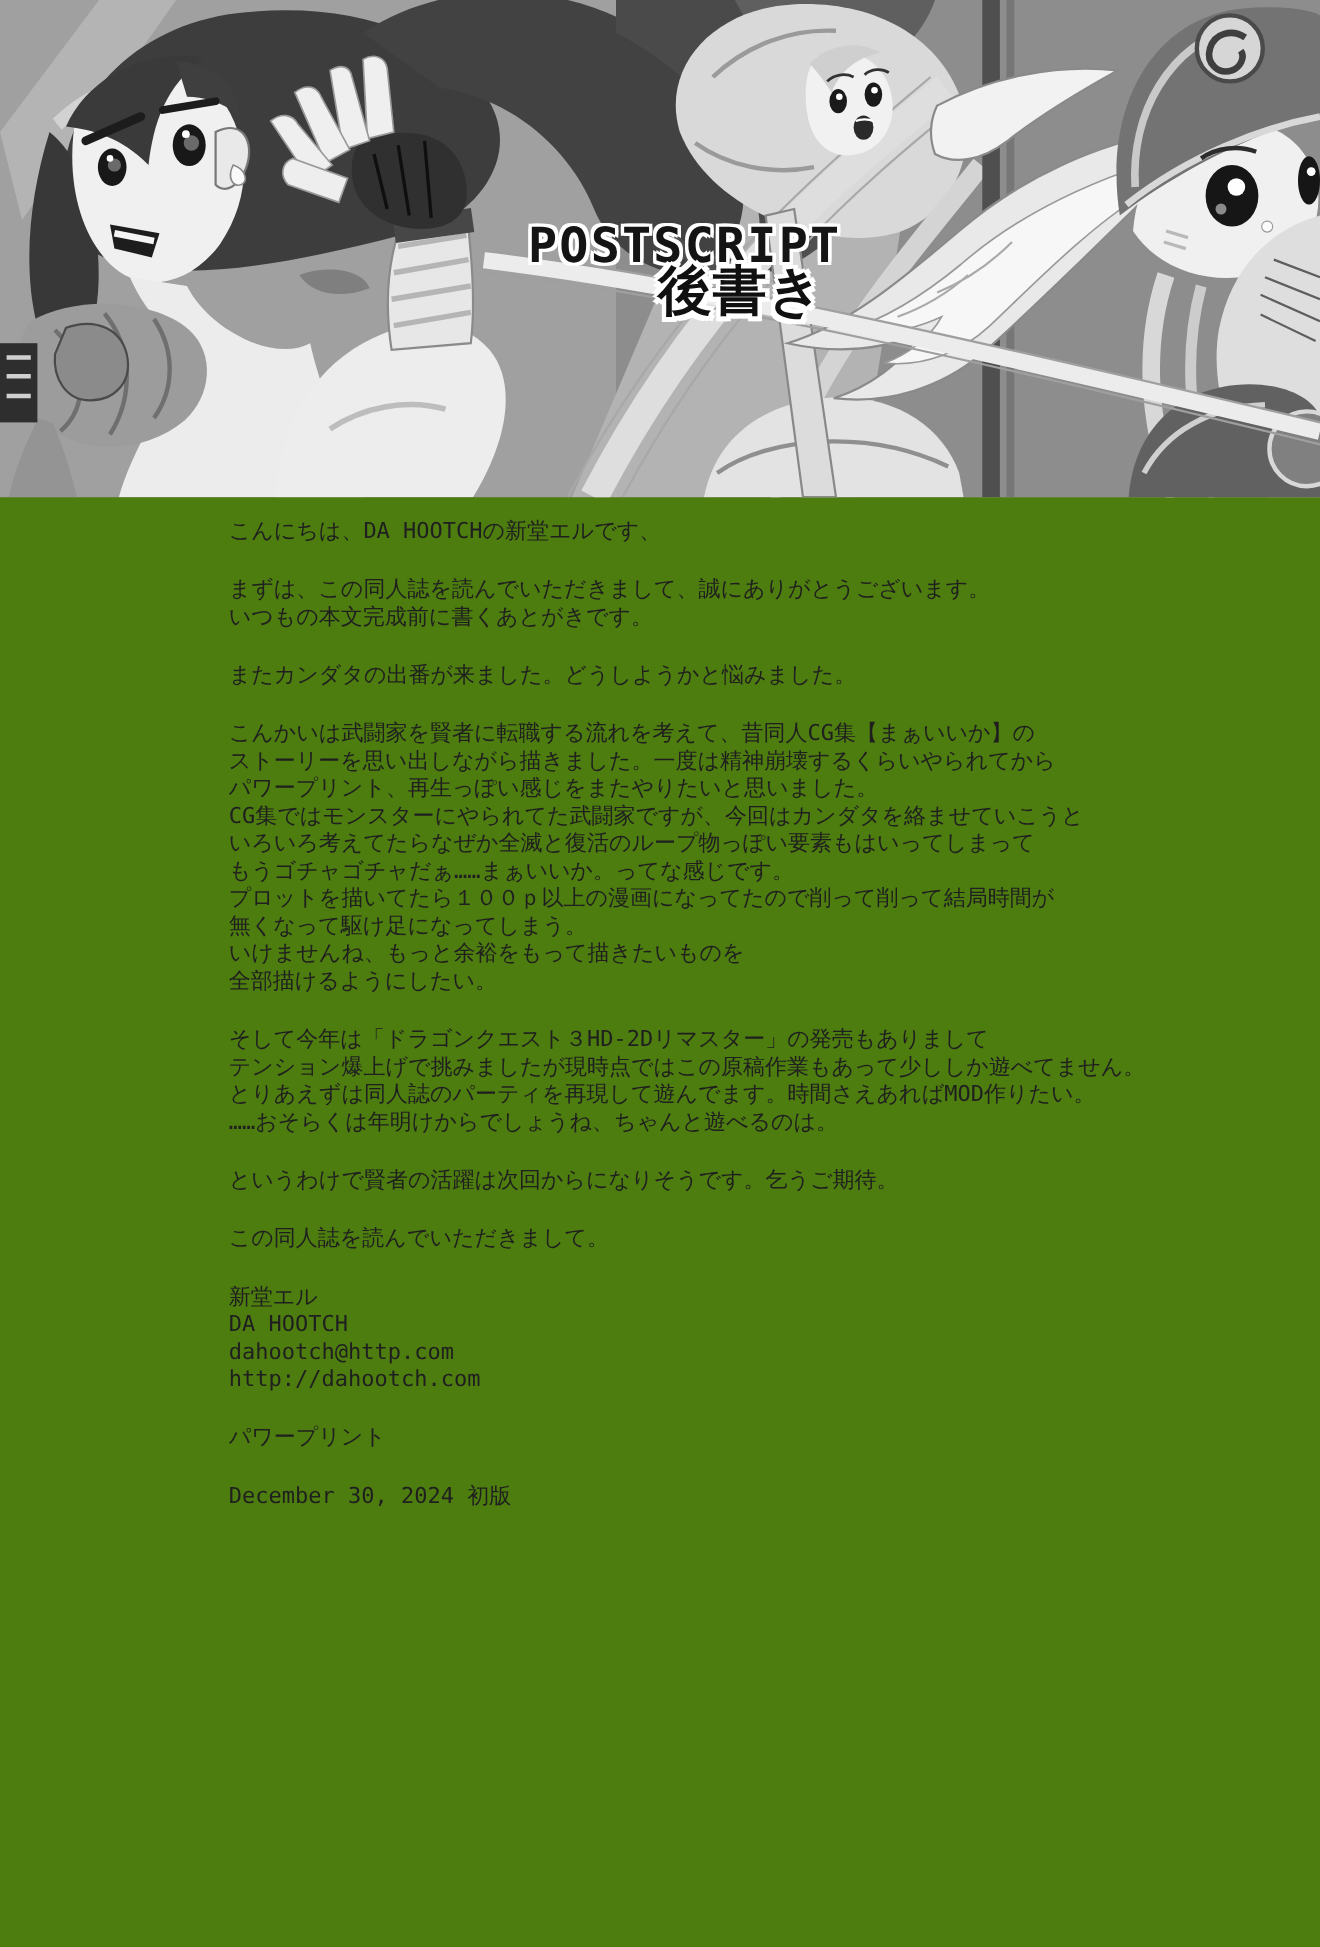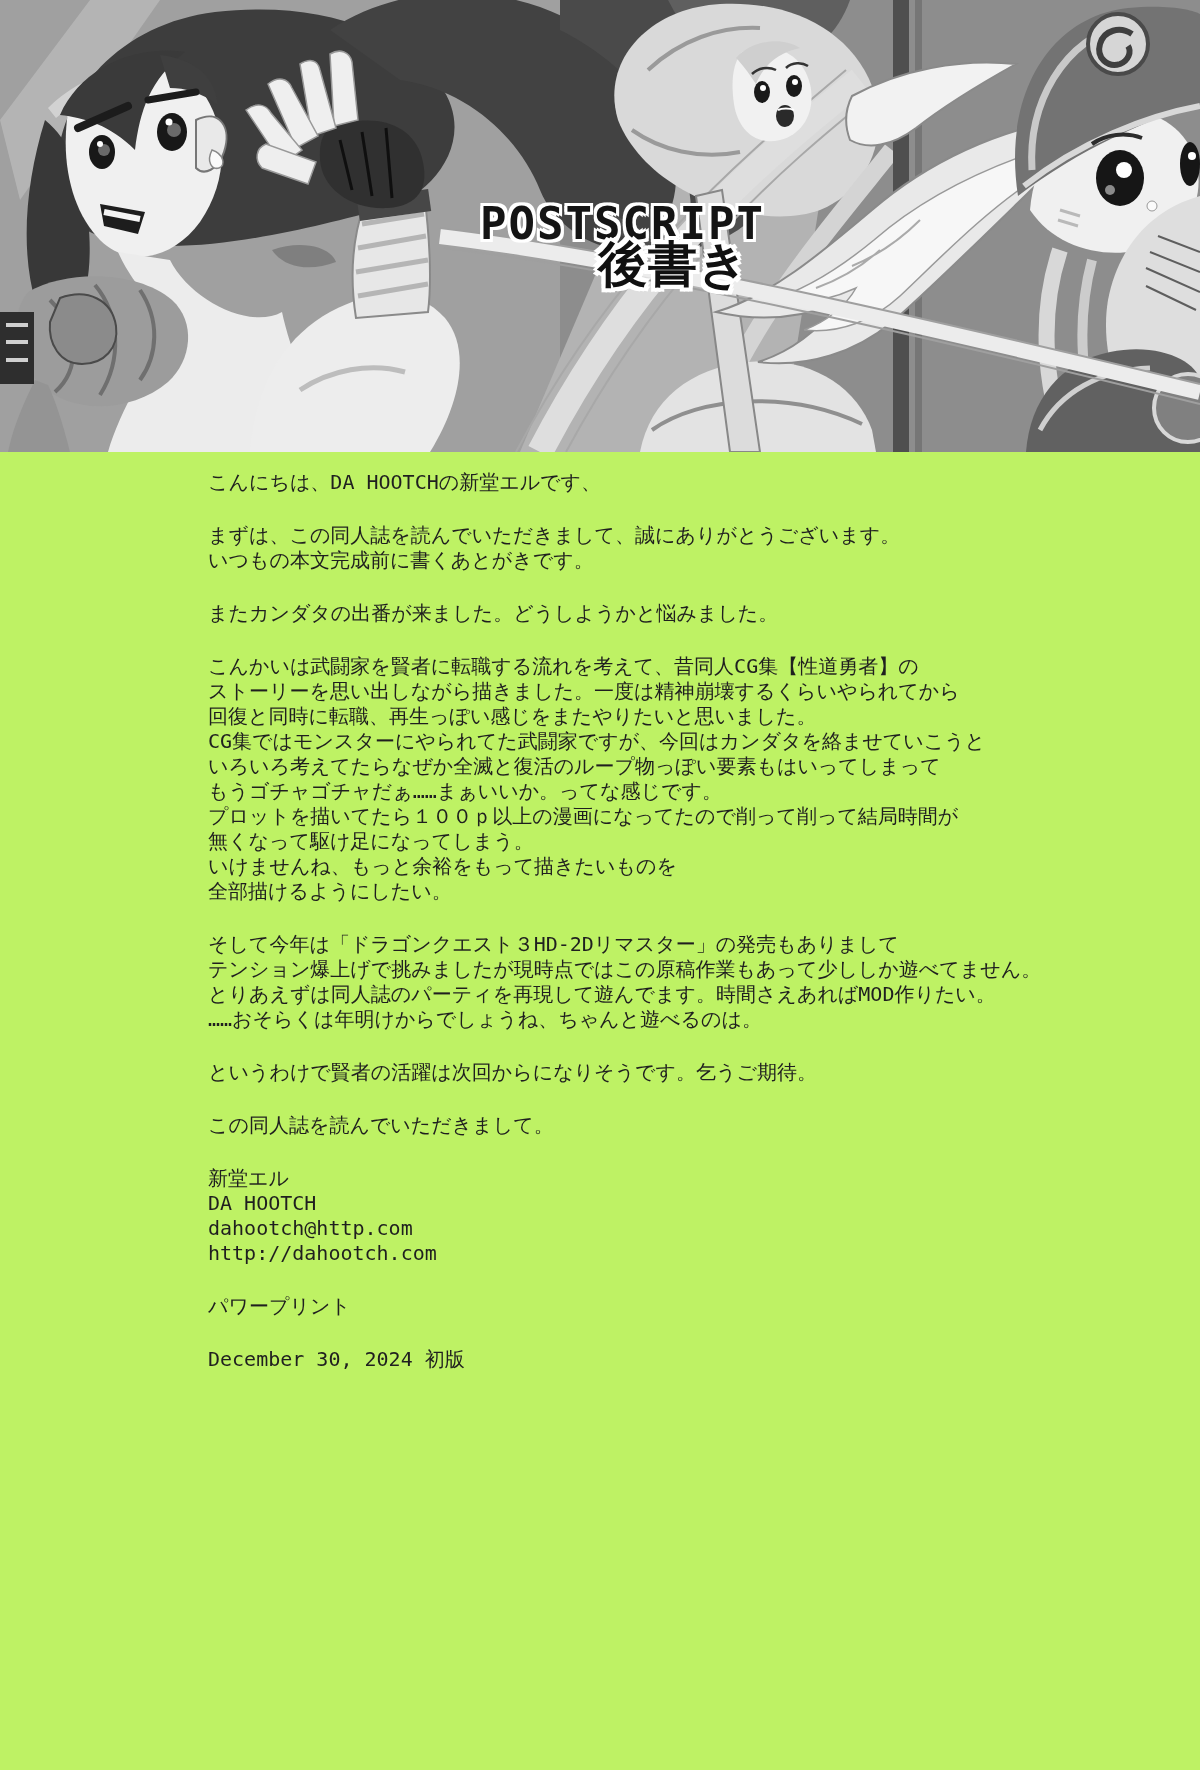--- a/index.html
+++ b/index.html
@@ -2,21 +2,21 @@
 <html><head>
 <meta charset="utf-8">
 <style>
   html, body { margin: 0; padding: 0; }
   body {
     width: 1200px; height: 1770px;
     background: #f8f7f4;
     font-family: "Liberation Sans", sans-serif;
     overflow: hidden;
   }
-  .page { position: relative; width: 1200px; height: 1770px; background: #bef264; }
+  .page { position: relative; width: 1200px; height: 1770px; background: #4d7c0f; }
 
   
   .hero {
     position: relative; width: 1200px; height: 452px;
     background: #9e9e9e; overflow: hidden;
   }
   .hero svg { display: block; }
   .title-en {
     position: absolute; left: 480px; top: 198px;
     font-family: "DejaVu Sans Mono", "Liberation Mono", monospace;
@@ -184,23 +184,23 @@
     <p class="para">
       <span class="line" style="display:block">まずは、この同人誌を読んでいただきまして、誠にありがとうございます。</span>
       <span class="line" style="display:block">いつもの本文完成前に書くあとがきです。</span>
     </p>
 
     <p class="para">
       <span class="line" style="display:block">またカンダタの出番が来ました。どうしようかと悩みました。</span>
     </p>
 
     <p class="para">
-      <span class="line" style="display:block">こんかいは武闘家を賢者に転職する流れを考えて、昔同人CG集【性道勇者】の</span>
+      <span class="line" style="display:block">こんかいは武闘家を賢者に転職する流れを考えて、昔同人CG集【まぁいいか】の</span>
       <span class="line" style="display:block">ストーリーを思い出しながら描きました。一度は精神崩壊するくらいやられてから</span>
-      <span class="line" style="display:block">回復と同時に転職、再生っぽい感じをまたやりたいと思いました。</span>
+      <span class="line" style="display:block">パワープリント、再生っぽい感じをまたやりたいと思いました。</span>
       <span class="line" style="display:block">CG集ではモンスターにやられてた武闘家ですが、今回はカンダタを絡ませていこうと</span>
       <span class="line" style="display:block">いろいろ考えてたらなぜか全滅と復活のループ物っぽい要素もはいってしまって</span>
       <span class="line" style="display:block">もうゴチャゴチャだぁ……まぁいいか。ってな感じです。</span>
       <span class="line" style="display:block">プロットを描いてたら１００ｐ以上の漫画になってたので削って削って結局時間が</span>
       <span class="line" style="display:block">無くなって駆け足になってしまう。</span>
       <span class="line" style="display:block">いけませんね、もっと余裕をもって描きたいものを</span>
       <span class="line" style="display:block">全部描けるようにしたい。</span>
     </p>
 
     <p class="para">

